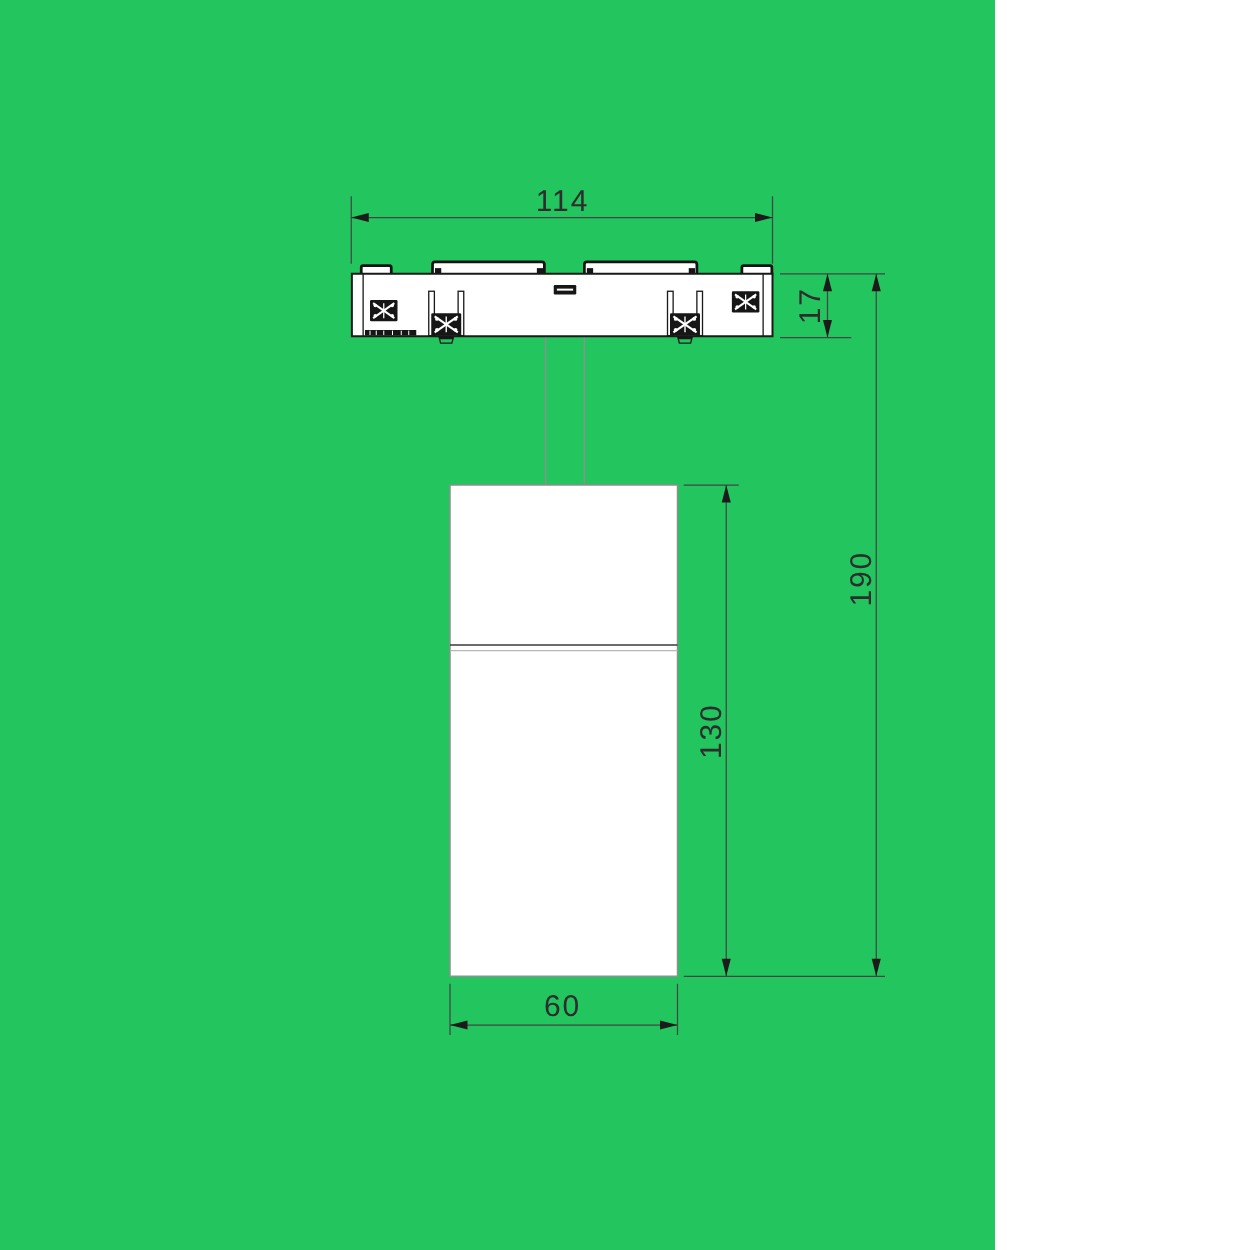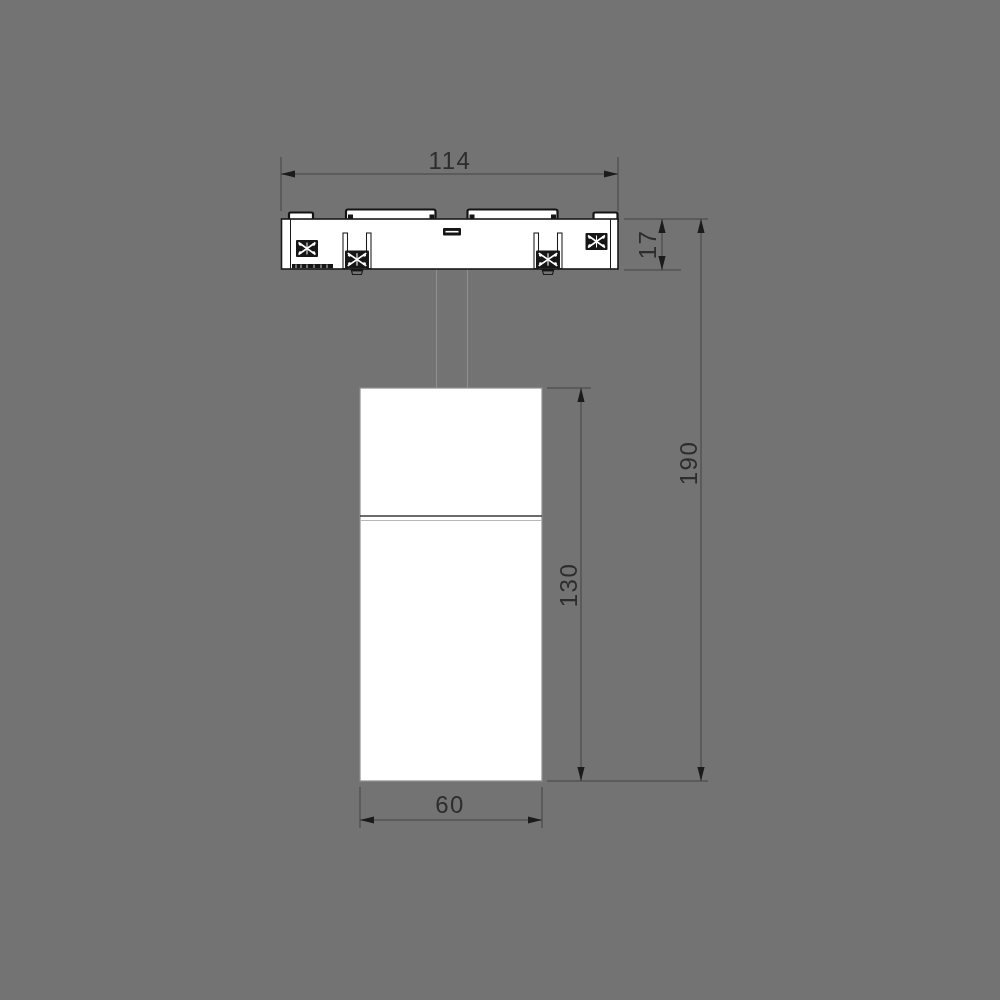--- a/index.html
+++ b/index.html
@@ -6,23 +6,23 @@
     margin: 0;
     padding: 0;
     background: #ffffff;
     width: 1000px;
     height: 1000px;
     overflow: hidden;
     font-family: "Liberation Sans", sans-serif;
   }
   .canvas {
     position: relative;
-    width: 1000px;
+    width: 796px;
     height: 1000px;
-    background: #737373;
+    background: #22c55e;
   }
   svg { display: block; }
 
   
   .ol-dark   { stroke: #1a1a1a; stroke-width: 1.6; fill: #ffffff; }
   .ol-dark-thin { stroke: #1a1a1a; stroke-width: 1.05; fill: none; }
   .ol-thick  { stroke: #141414; stroke-width: 2.2; fill: #ffffff; }
   .fill-dark { fill: #161616; stroke: none; }
   .ol-light  { stroke: #8f8f8f; stroke-width: 1.15; fill: none; }
   .ol-light-fill { stroke: #8f8f8f; stroke-width: 1.2; fill: #ffffff; }

